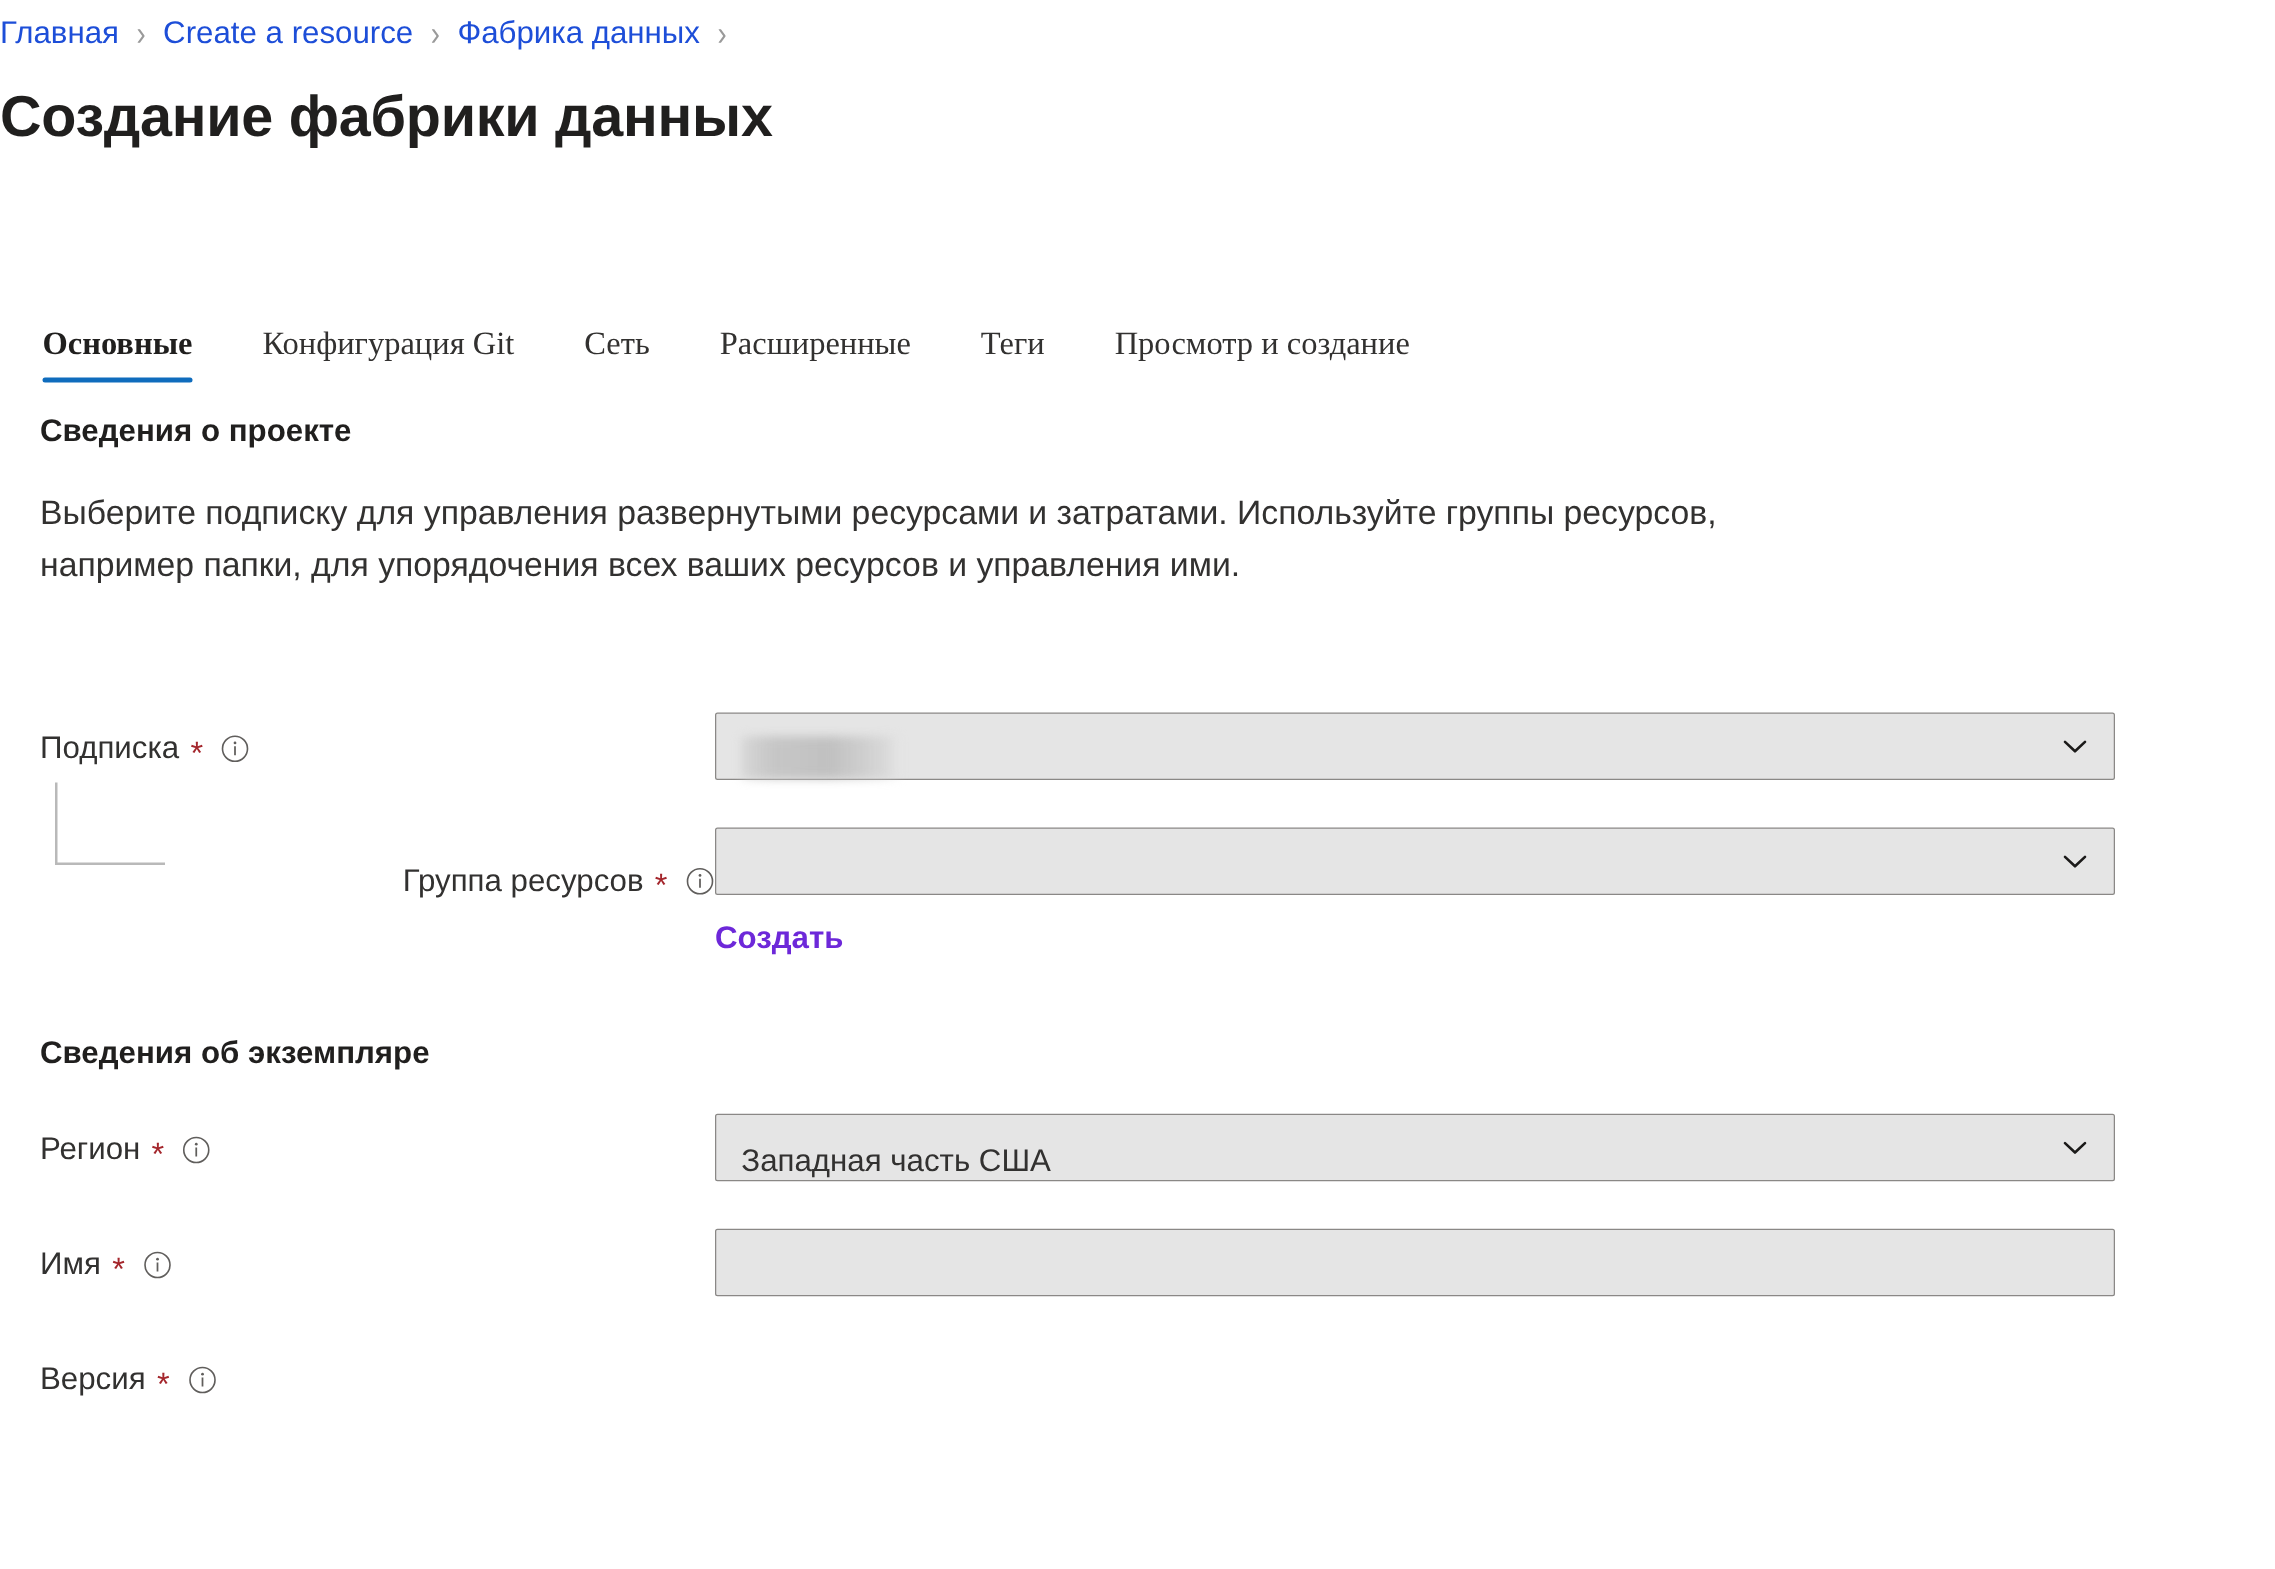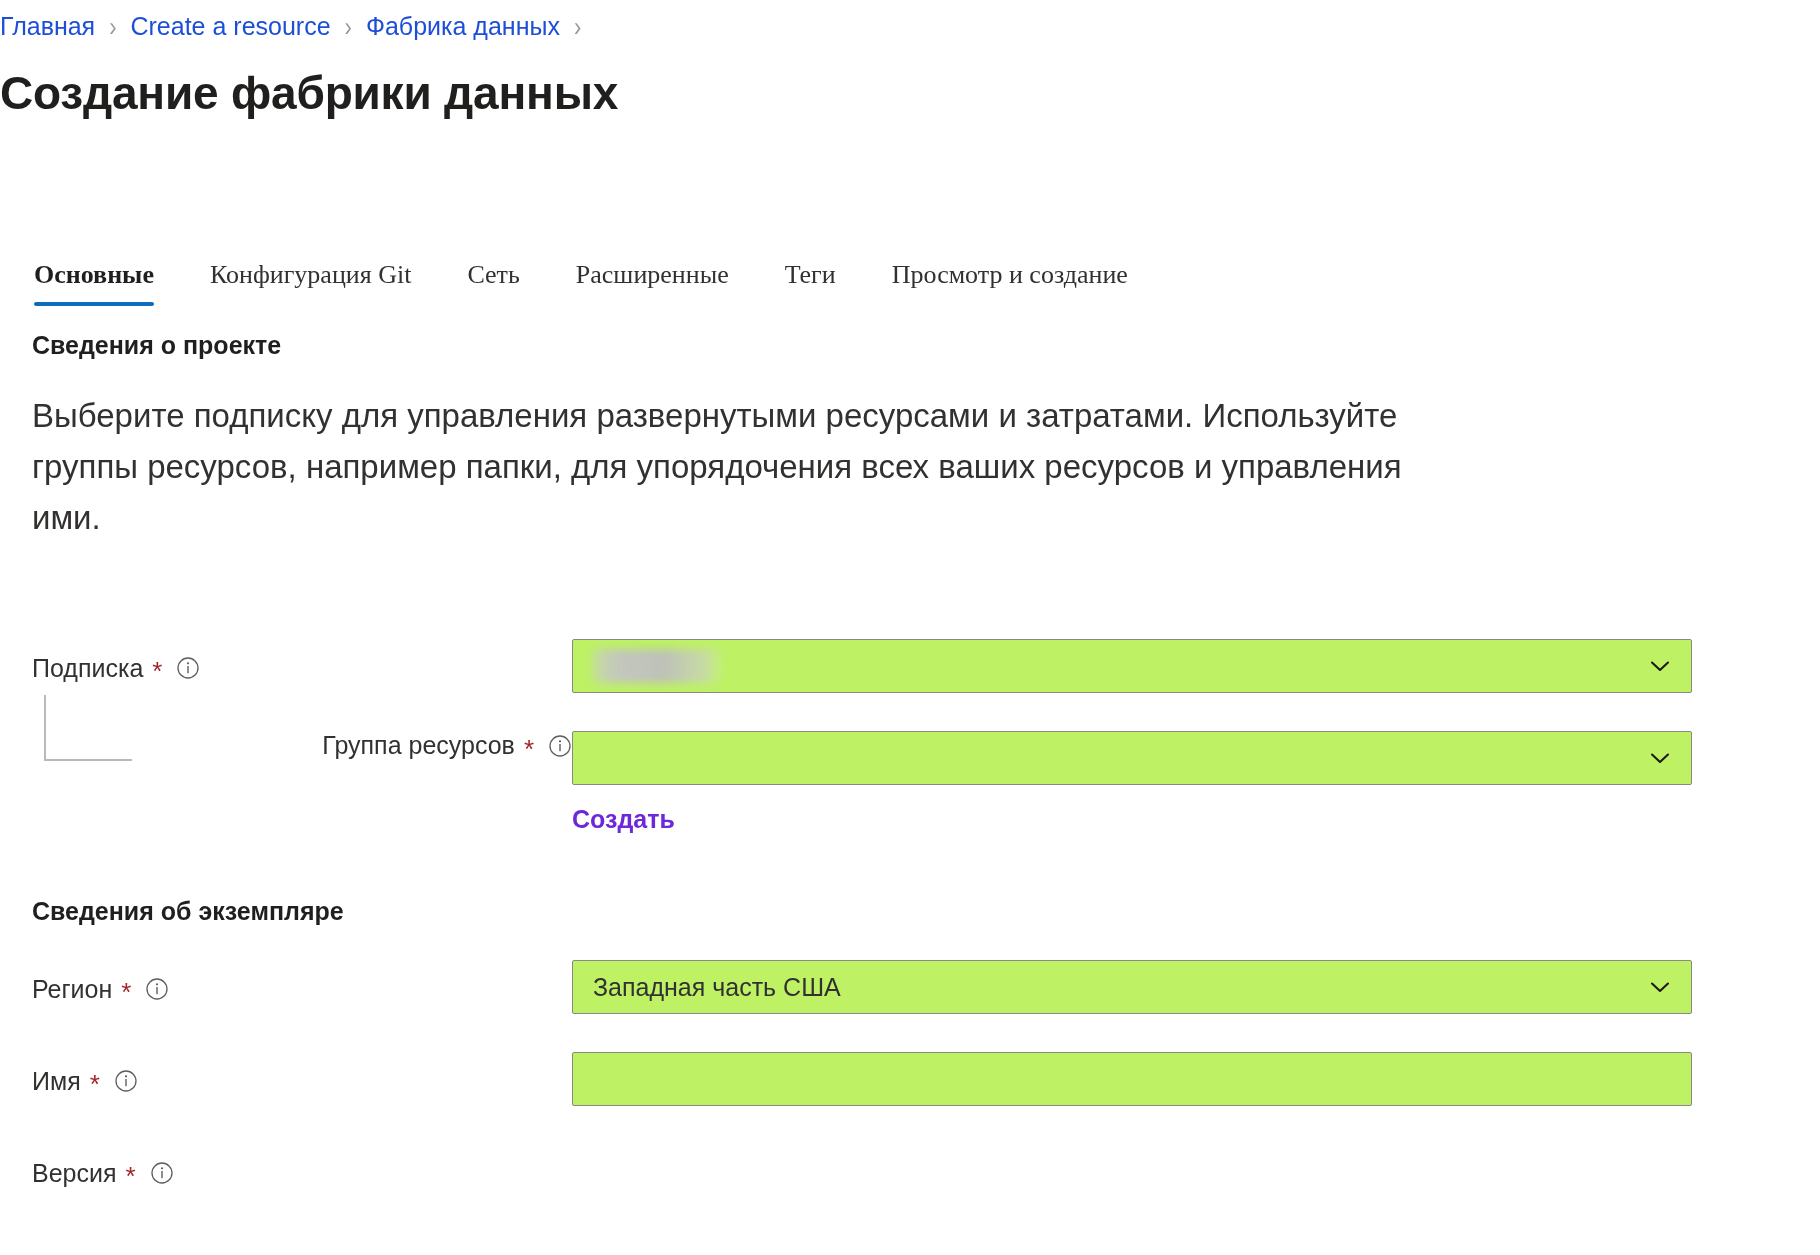--- a/index.html
+++ b/index.html
@@ -100,21 +100,21 @@
     width: 1790px;
   }
   .section-heading {
     font-size: 25px;
     font-weight: 700;
     color: #201f1e;
     margin: 0 0 30px 0;
     line-height: 1.2;
   }
   .section-desc {
-    font-size: 33px;
+    font-size: 27px;
     color: #323130;
     line-height: 1.55;
     margin: 0;
     max-width: 1400px;
   }
 
   
   .form-row {
     display: flex;
     align-items: flex-start;
@@ -152,23 +152,23 @@
 
   .field-col {
     flex: 0 0 auto;
     width: 1120px;
   }
   .field {
     position: relative;
     height: 54px;
     border: 1px solid #8a8886;
     border-radius: 2px;
-    background: #bef264;
-    display: flex;
-    align-items: center;
+    background: #e5e5e5;
+    display: flex;
+    align-items: flex-end;
     padding: 0 50px 0 20px;
     font-size: 25px;
     color: #323130;
     cursor: pointer;
     width: 100%;
   }
   .field.text-input { cursor: text; padding-right: 20px; }
   .field-value {
     white-space: nowrap;
     overflow: hidden;
@@ -208,21 +208,21 @@
     font-weight: bold;
   }
 
   
   .tree-wrap {
     position: relative;
     width: 540px;
     flex: 0 0 540px;
     height: 58px;
     display: flex;
-    align-items: flex-start;
+    align-items: flex-end;
     justify-content: flex-end;
   }
   .tree-connector {
     position: absolute;
     left: 12px;
     top: -36px;
     width: 88px;
     height: 66px;
     border-left: 2px solid #b9b9b9;
     border-bottom: 2px solid #b9b9b9;

